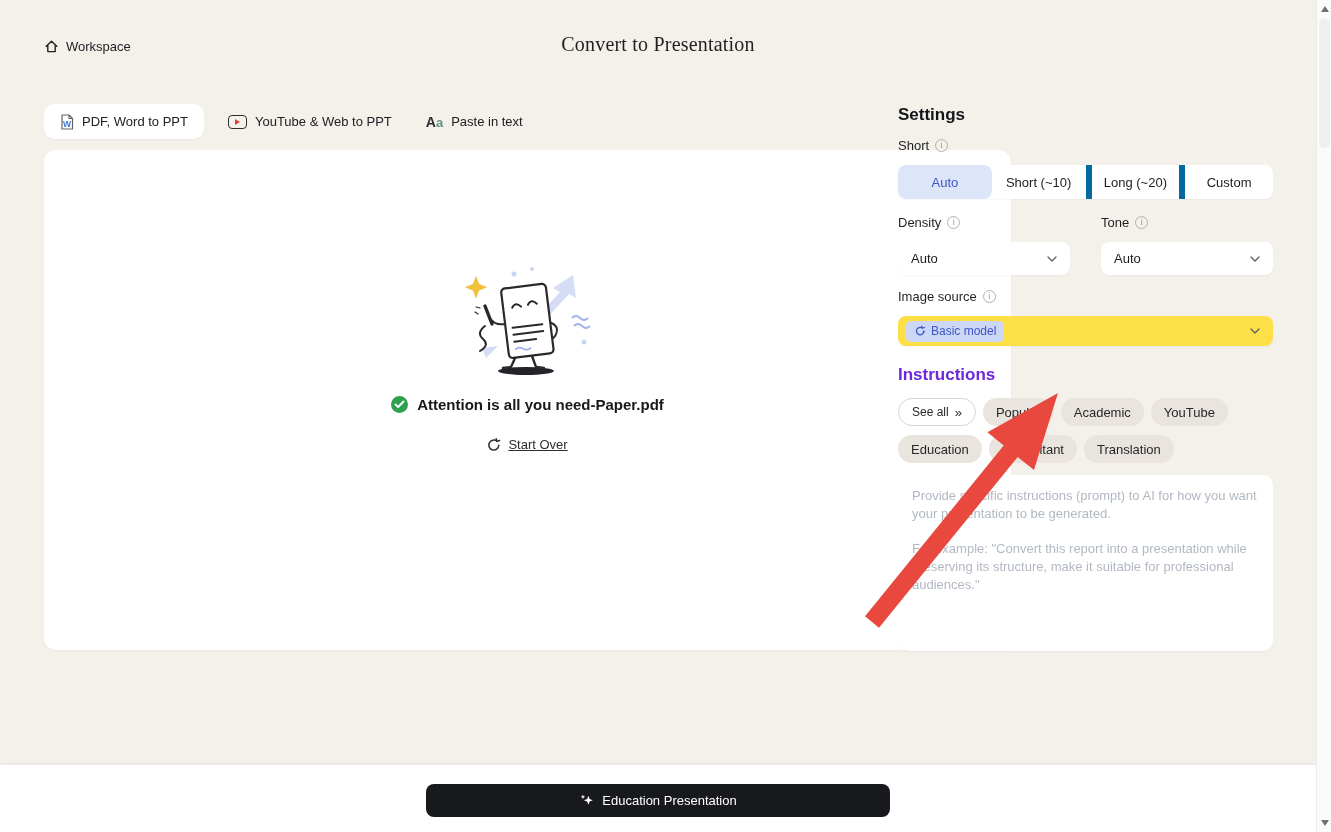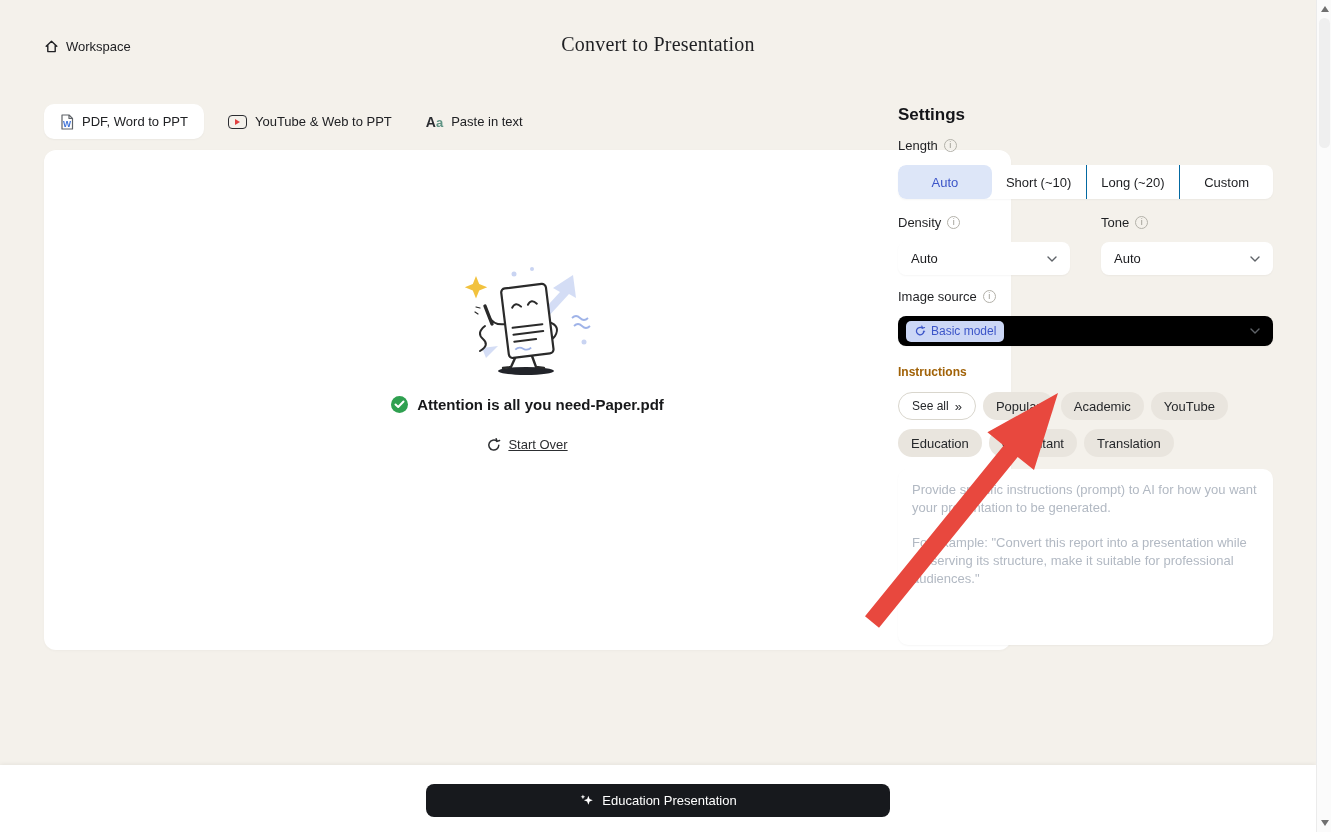--- a/index.html
+++ b/index.html
@@ -29,27 +29,27 @@
   .start-over { margin-top:24px; display:flex; align-items:center; gap:7px; font-size:13px; color:#2c2e31; cursor:pointer;text-decoration:underline; }
 
   
   .settings-panel { left:898px; top:105px; width:375px; }
   .settings-h { font-size:17px; font-weight:700; color:#141519; margin-bottom:13px; }
   .field-label { font-size:13px; color:#1f2023; display:flex; align-items:center; gap:6px; }
   .info { width:13px; height:13px; border:1px solid #b3b1a9; border-radius:50%; color:#98968e; font-size:9px; line-height:11px; text-align:center; font-style:normal; cursor:pointer; flex:0 0 auto; }
   .seg-wrap { margin-top:12px; margin-bottom:16px; height:34px; background:#fff; border-radius:8px; display:flex; box-shadow:0 1px 2px rgba(0,0,0,.04); overflow:hidden; }
   .seg { flex:1 1 25%; display:flex; align-items:center; justify-content:center; font-size:13px; color:#1c1d20; cursor:pointer; }
   .seg.selected { background:#dde6f8; color:#3c55c8; border-radius:8px; }
-  .seg.div { border-left:1px solid #0369a1; }
+  .seg.div { border-left:6px solid #0369a1; }
   .two-col { display:flex; gap:31px; }
   .col { width:180px; }
   .select-box { margin-top:12px; margin-bottom:14px; height:33px; background:#fff; border-radius:8px; box-shadow:0 1px 2px rgba(0,0,0,.04); display:flex; align-items:center; justify-content:space-between; padding:0 13px; font-size:13px; color:#1a1b1e; cursor:pointer; }
-  .img-src-box { margin-top:12px; margin-bottom:19px; height:30px; background:#000000; border-radius:8px; box-shadow:0 1px 2px rgba(0,0,0,.04); display:flex; align-items:center; justify-content:space-between; padding:0 13px 0 8px; cursor:pointer; }
+  .img-src-box { margin-top:12px; margin-bottom:19px; height:30px; background:#fde047; border-radius:8px; box-shadow:0 1px 2px rgba(0,0,0,.04); display:flex; align-items:center; justify-content:space-between; padding:0 13px 0 8px; cursor:pointer; }
   .model-pill { background:#ccd7f6; color:#3c55c8; font-size:12px; height:21px; border-radius:5px; display:flex; align-items:center; gap:5px; padding:0 8px; }
-  .instr-h { font-size:12px; font-weight:700; color:#a16207; margin-bottom:13px; }
+  .instr-h { font-size:17px; font-weight:700; color:#6d28d9; margin-bottom:13px; }
   .chip-row { display:flex; gap:7px; margin-bottom:9px; }
   .chip { height:28px; border-radius:14px; background:#e9e5de; display:flex; align-items:center; padding:0 13px; font-size:13px; color:#26282b; cursor:pointer; white-space:nowrap; }
   .chip.outline { background:transparent; border:1px solid #d9d6cd; gap:6px; font-size:12px; }
   .chip .chev2 { font-size:13px; color:#2c2e31; }
   .prompt-area { margin-top:3px; width:375px; height:176px; background:#fff; border:none; border-radius:10px; padding:12px 14px; font-family:"Liberation Sans", sans-serif; font-size:13px; line-height:1.37; color:#333; resize:none; outline:none; box-shadow:0 1px 2px rgba(0,0,0,.04); }
   .prompt-area::placeholder { color:#b2b9c3; }
 
   
   .footer { left:0; top:765px; width:1316px; height:67px; background:#fff; box-shadow:0 -1px 4px rgba(0,0,0,.06); display:flex; justify-content:center; }
   .generate-btn { margin-top:19px; width:464px; height:33px; background:#17191d; color:#fff; border:none; border-radius:8px; font-family:"Liberation Sans", sans-serif; font-size:13px; display:flex; align-items:center; justify-content:center; gap:8px; cursor:pointer; }
@@ -143,21 +143,21 @@
       <polyline points="9.2,0.8 10.1,3.4 12.6,2.5" fill="none" stroke="#2c2e31" stroke-width="1.5" stroke-linecap="round" stroke-linejoin="round"></polyline>
     </svg>
     <span>Start Over</span>
   </div>
 </div>
 
 <div class="abs settings-panel">
   <div class="settings-h">Settings</div>
 
   <div class="field-label">
-    <span>Length</span>
+    <span>Short</span>
     <i class="info">i</i>
   </div>
   <div class="seg-wrap">
     <div class="seg selected">Auto</div>
     <div class="seg">Short (~10)</div>
     <div class="seg div">Long (~20)</div>
     <div class="seg div">Custom</div>
   </div>
 
   <div class="two-col">

